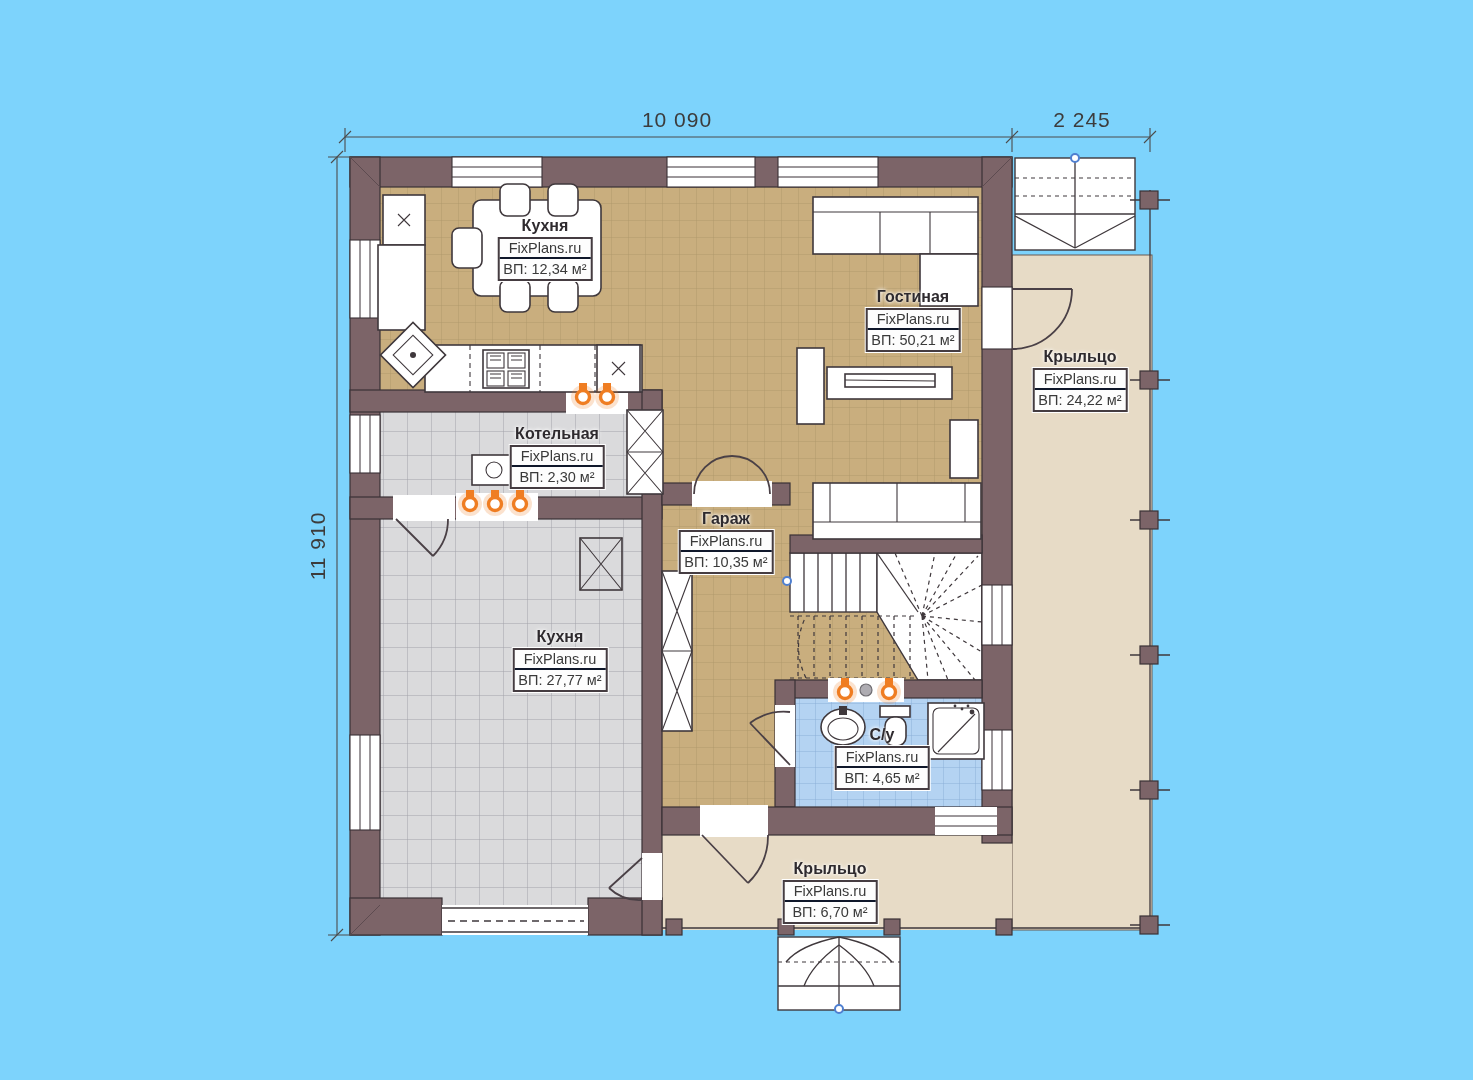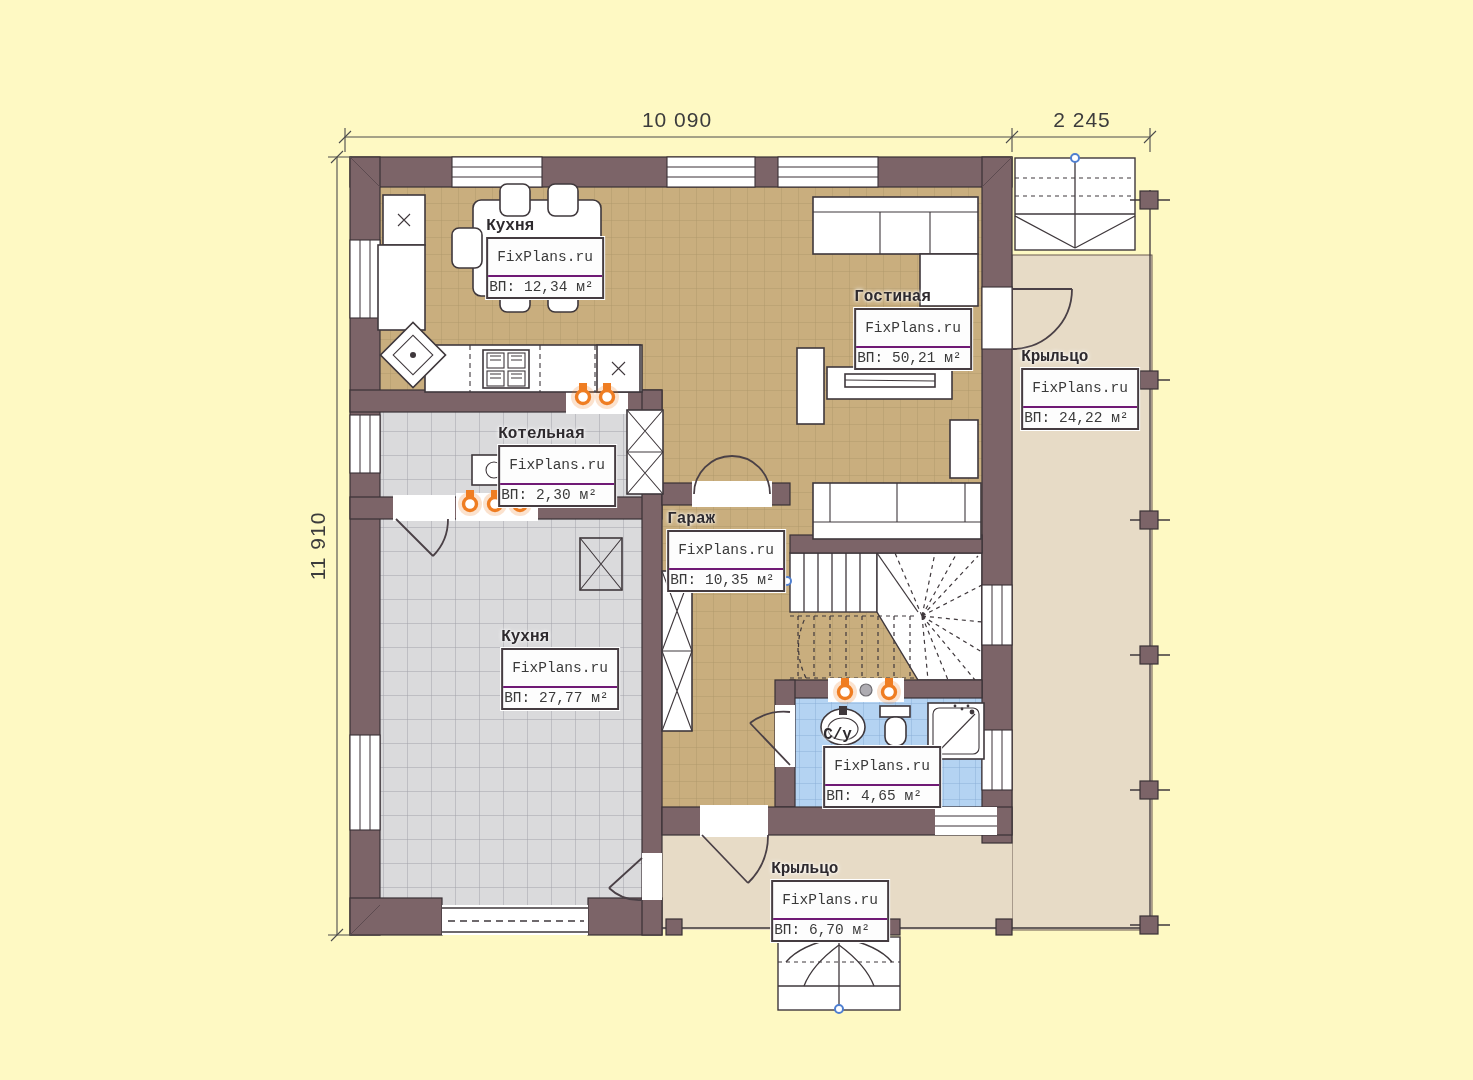--- a/index.html
+++ b/index.html
@@ -3,46 +3,46 @@
 <meta charset="utf-8">
 <style>
   :root{
     --c-wall:#7c6468; --c-wallline:#3a3136;
     --c-wood:#c9ae7e; --c-woodline:#a18a5e;
     --c-gray:#dadadc; --c-grayline:#94949c;
     --c-blue:#b4d3f2; --c-blueline:#82a6d2;
     --c-beige:#e7dbc6; --c-rad:#ef7d22;
   }
   html,body{margin:0;padding:0;background:#fff;}
-  .canvas{position:relative;width:1473px;height:1080px;background:#fef9c3;overflow:hidden;
+  .canvas{position:relative;width:1473px;height:1080px;background:#7dd3fc;overflow:hidden;
           font-family:"Liberation Sans", sans-serif;}
   svg{position:absolute;left:0;top:0;}
   .wall{fill:var(--c-wall);stroke:var(--c-wallline);stroke-width:1.2;}
   .win{fill:#fff;stroke:var(--c-wallline);stroke-width:1.1;}
   .winl{stroke:var(--c-wallline);stroke-width:1;fill:none;}
   .furn{fill:#fff;stroke:#3f383c;stroke-width:1.6;}
   .furnl{stroke:#3f383c;stroke-width:1.1;fill:none;}
   .door{stroke:#4a4046;stroke-width:1.8;fill:none;}
   .solidl{stroke:#3f383c;stroke-width:1.3;fill:none;}
   .dash{stroke:#3f383c;stroke-width:1.3;fill:none;stroke-dasharray:7 5;}
   .dash2{stroke:#3f383c;stroke-width:1.2;fill:none;stroke-dasharray:4 4;}
   .radb{fill:var(--c-rad);}
   .radc{fill:#fff;stroke:var(--c-rad);stroke-width:3.4;}
   .radglow{fill:var(--c-rad);opacity:.22;}
   .dim{stroke:#4c4c4c;stroke-width:1.1;fill:none;}
   .bluedot{fill:#fff;stroke:#4f7fd0;stroke-width:2;}
   .seam{stroke:#5d4b50;stroke-width:1;}
   .dim-text{position:absolute;color:#3c3c3c;font-size:21px;letter-spacing:1px;
             transform:translateX(-50%);white-space:nowrap;}
   .dim-text.vert{transform:translate(-50%,-50%) rotate(-90deg);}
-  .room-label{position:absolute;transform:translateX(-50%);text-align:left;z-index:5;font-family:Liberation Mono, monospace;}
+  .room-label{position:absolute;transform:translateX(-50%);text-align:center;z-index:5;}
   .room-name{font-size:16px;font-weight:bold;color:#2e2a2e;margin-bottom:2px;
              text-shadow:0 0 3px #fff,0 0 5px #fff;white-space:nowrap;}
   .room-box{display:inline-block;background:#fdfdfd;border:2px solid #453c41;box-shadow:0 0 0 1px #fff;}
-  .room-brand{font-size:14.5px;color:#3a3a3a;padding:10px 9px;border-bottom:2px solid #701a75;white-space:nowrap;}
+  .room-brand{font-size:14.5px;color:#3a3a3a;padding:1px 9px;border-bottom:2px solid #0f172a;white-space:nowrap;}
   .room-area{font-size:14.5px;color:#3a3a3a;padding:2px 1px;white-space:nowrap;}
 </style>
 </head>
 <body>
 
 <div class="canvas">
 
 <svg width="1473" height="1080" viewBox="0 0 1473 1080">
   <defs>
     <pattern id="tileWood" width="17" height="17" patternUnits="userSpaceOnUse">

